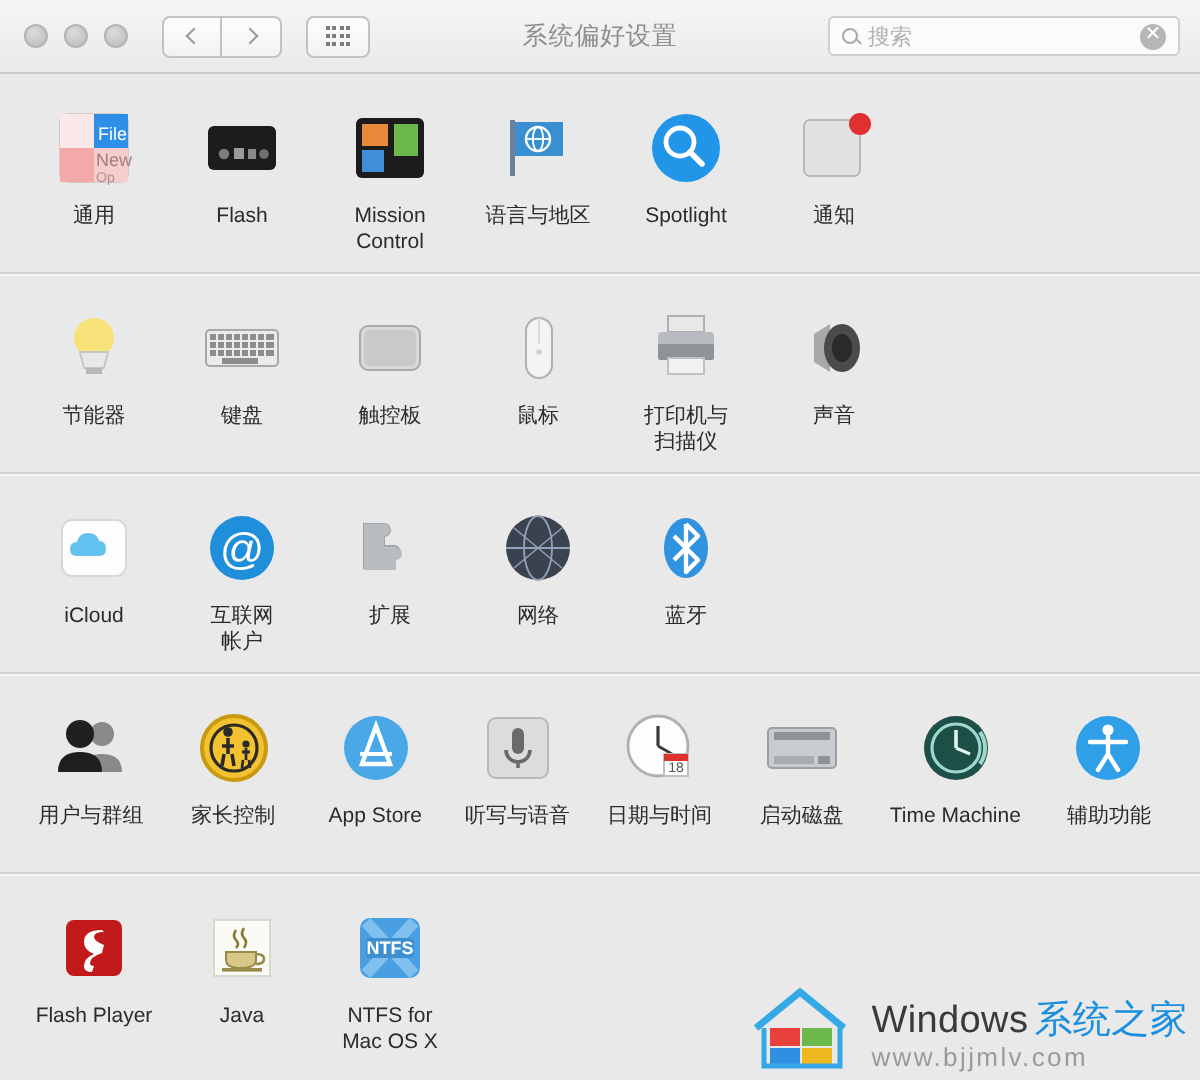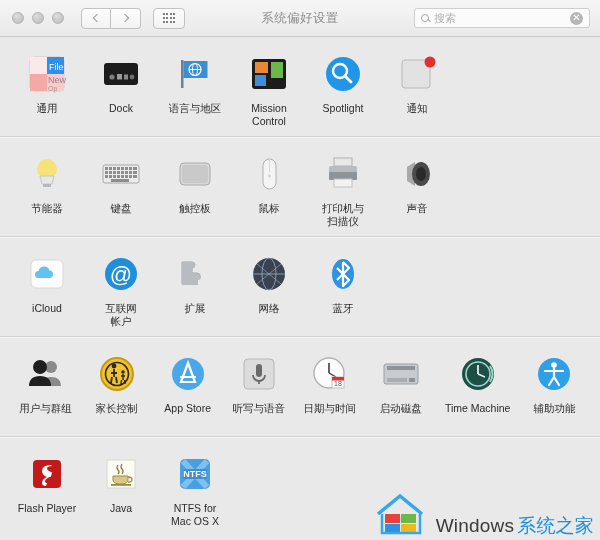--- a/index.html
+++ b/index.html
@@ -276,47 +276,47 @@
       <div class="pane">
         <div class="iconbox">
           <svg width="44" height="44" viewBox="0 0 44 44">
             <rect x="5" y="11" width="34" height="22" rx="3" fill="#1c1c1c"></rect>
             <circle cx="13" cy="25" r="2.6" fill="#7e7e7e"></circle>
             <rect x="18" y="22" width="5" height="5.5" fill="#9a9a9a"></rect>
             <rect x="25" y="22.5" width="4" height="5" fill="#8a8a8a"></rect>
             <circle cx="33" cy="25" r="2.4" fill="#6f6f6f"></circle>
           </svg>
         </div>
-        <div class="panelabel">Dock</div>
+        <div class="panelabel">Flash</div>
+      </div>
+
+      <div class="pane">
+        <div class="iconbox">
+          <svg width="44" height="44" viewBox="0 0 44 44">
+            <rect x="5" y="7" width="34" height="30" rx="3" fill="#1c1c1c"></rect>
+            <rect x="8" y="10" width="13" height="11" fill="#e8893a"></rect>
+            <rect x="24" y="10" width="12" height="16" fill="#6cb84a"></rect>
+            <rect x="8" y="23" width="11" height="11" fill="#3f8fd8"></rect>
+          </svg>
+        </div>
+        <div class="panelabel" style="white-space:pre-line">Mission
+Control</div>
       </div>
 
       <div class="pane">
         <div class="iconbox">
           <svg width="44" height="44" viewBox="0 0 44 44">
             <rect x="8" y="8" width="2.5" height="28" fill="#6f7f96"></rect>
             <rect x="10.5" y="9" width="24" height="17" fill="#3a8fd0"></rect>
             <circle cx="22" cy="17.5" r="6" fill="none" stroke="#fff" stroke-width="1.2"></circle>
             <ellipse cx="22" cy="17.5" rx="2.6" ry="6" fill="none" stroke="#fff" stroke-width=".9"></ellipse>
             <line x1="16" y1="17.5" x2="28" y2="17.5" stroke="#fff" stroke-width=".9"></line>
           </svg>
         </div>
         <div class="panelabel">语言与地区</div>
-      </div>
-
-      <div class="pane">
-        <div class="iconbox">
-          <svg width="44" height="44" viewBox="0 0 44 44">
-            <rect x="5" y="7" width="34" height="30" rx="3" fill="#1c1c1c"></rect>
-            <rect x="8" y="10" width="13" height="11" fill="#e8893a"></rect>
-            <rect x="24" y="10" width="12" height="16" fill="#6cb84a"></rect>
-            <rect x="8" y="23" width="11" height="11" fill="#3f8fd8"></rect>
-          </svg>
-        </div>
-        <div class="panelabel" style="white-space:pre-line">Mission
-Control</div>
       </div>
 
 
       <div class="pane">
         <div class="iconbox">
           <svg width="44" height="44" viewBox="0 0 44 44">
             <circle cx="22" cy="22" r="17" fill="#2196e8"></circle>
             <circle cx="19" cy="19" r="7" fill="none" stroke="#fff" stroke-width="2.4"></circle>
             <line x1="24" y1="24" x2="30" y2="30" stroke="#fff" stroke-width="2.8" stroke-linecap="round"></line>
           </svg>
@@ -633,17 +633,18 @@
         <rect x="11" y="22" width="15" height="9" fill="#e8403a"></rect>
         <rect x="27" y="22" width="15" height="9" fill="#6cb84a"></rect>
         <rect x="11" y="32" width="15" height="9" fill="#2f8fe0"></rect>
         <rect x="27" y="32" width="15" height="9" fill="#f0b820"></rect>
         <path d="M8 22 v19 h38 v-19" fill="none" stroke="#35a8e8" stroke-width="2.5"></path>
       </svg>
       <div class="wm-text">
         <div class="wm-line1">
           <span class="w-en">Windows</span><span class="w-cn">系统之家</span>
         </div>
+        <div class="wm-line2">www.bjjmlv.com</div>
       </div>
     </div>
 
   </div>
 </div>
 
 </body></html>

